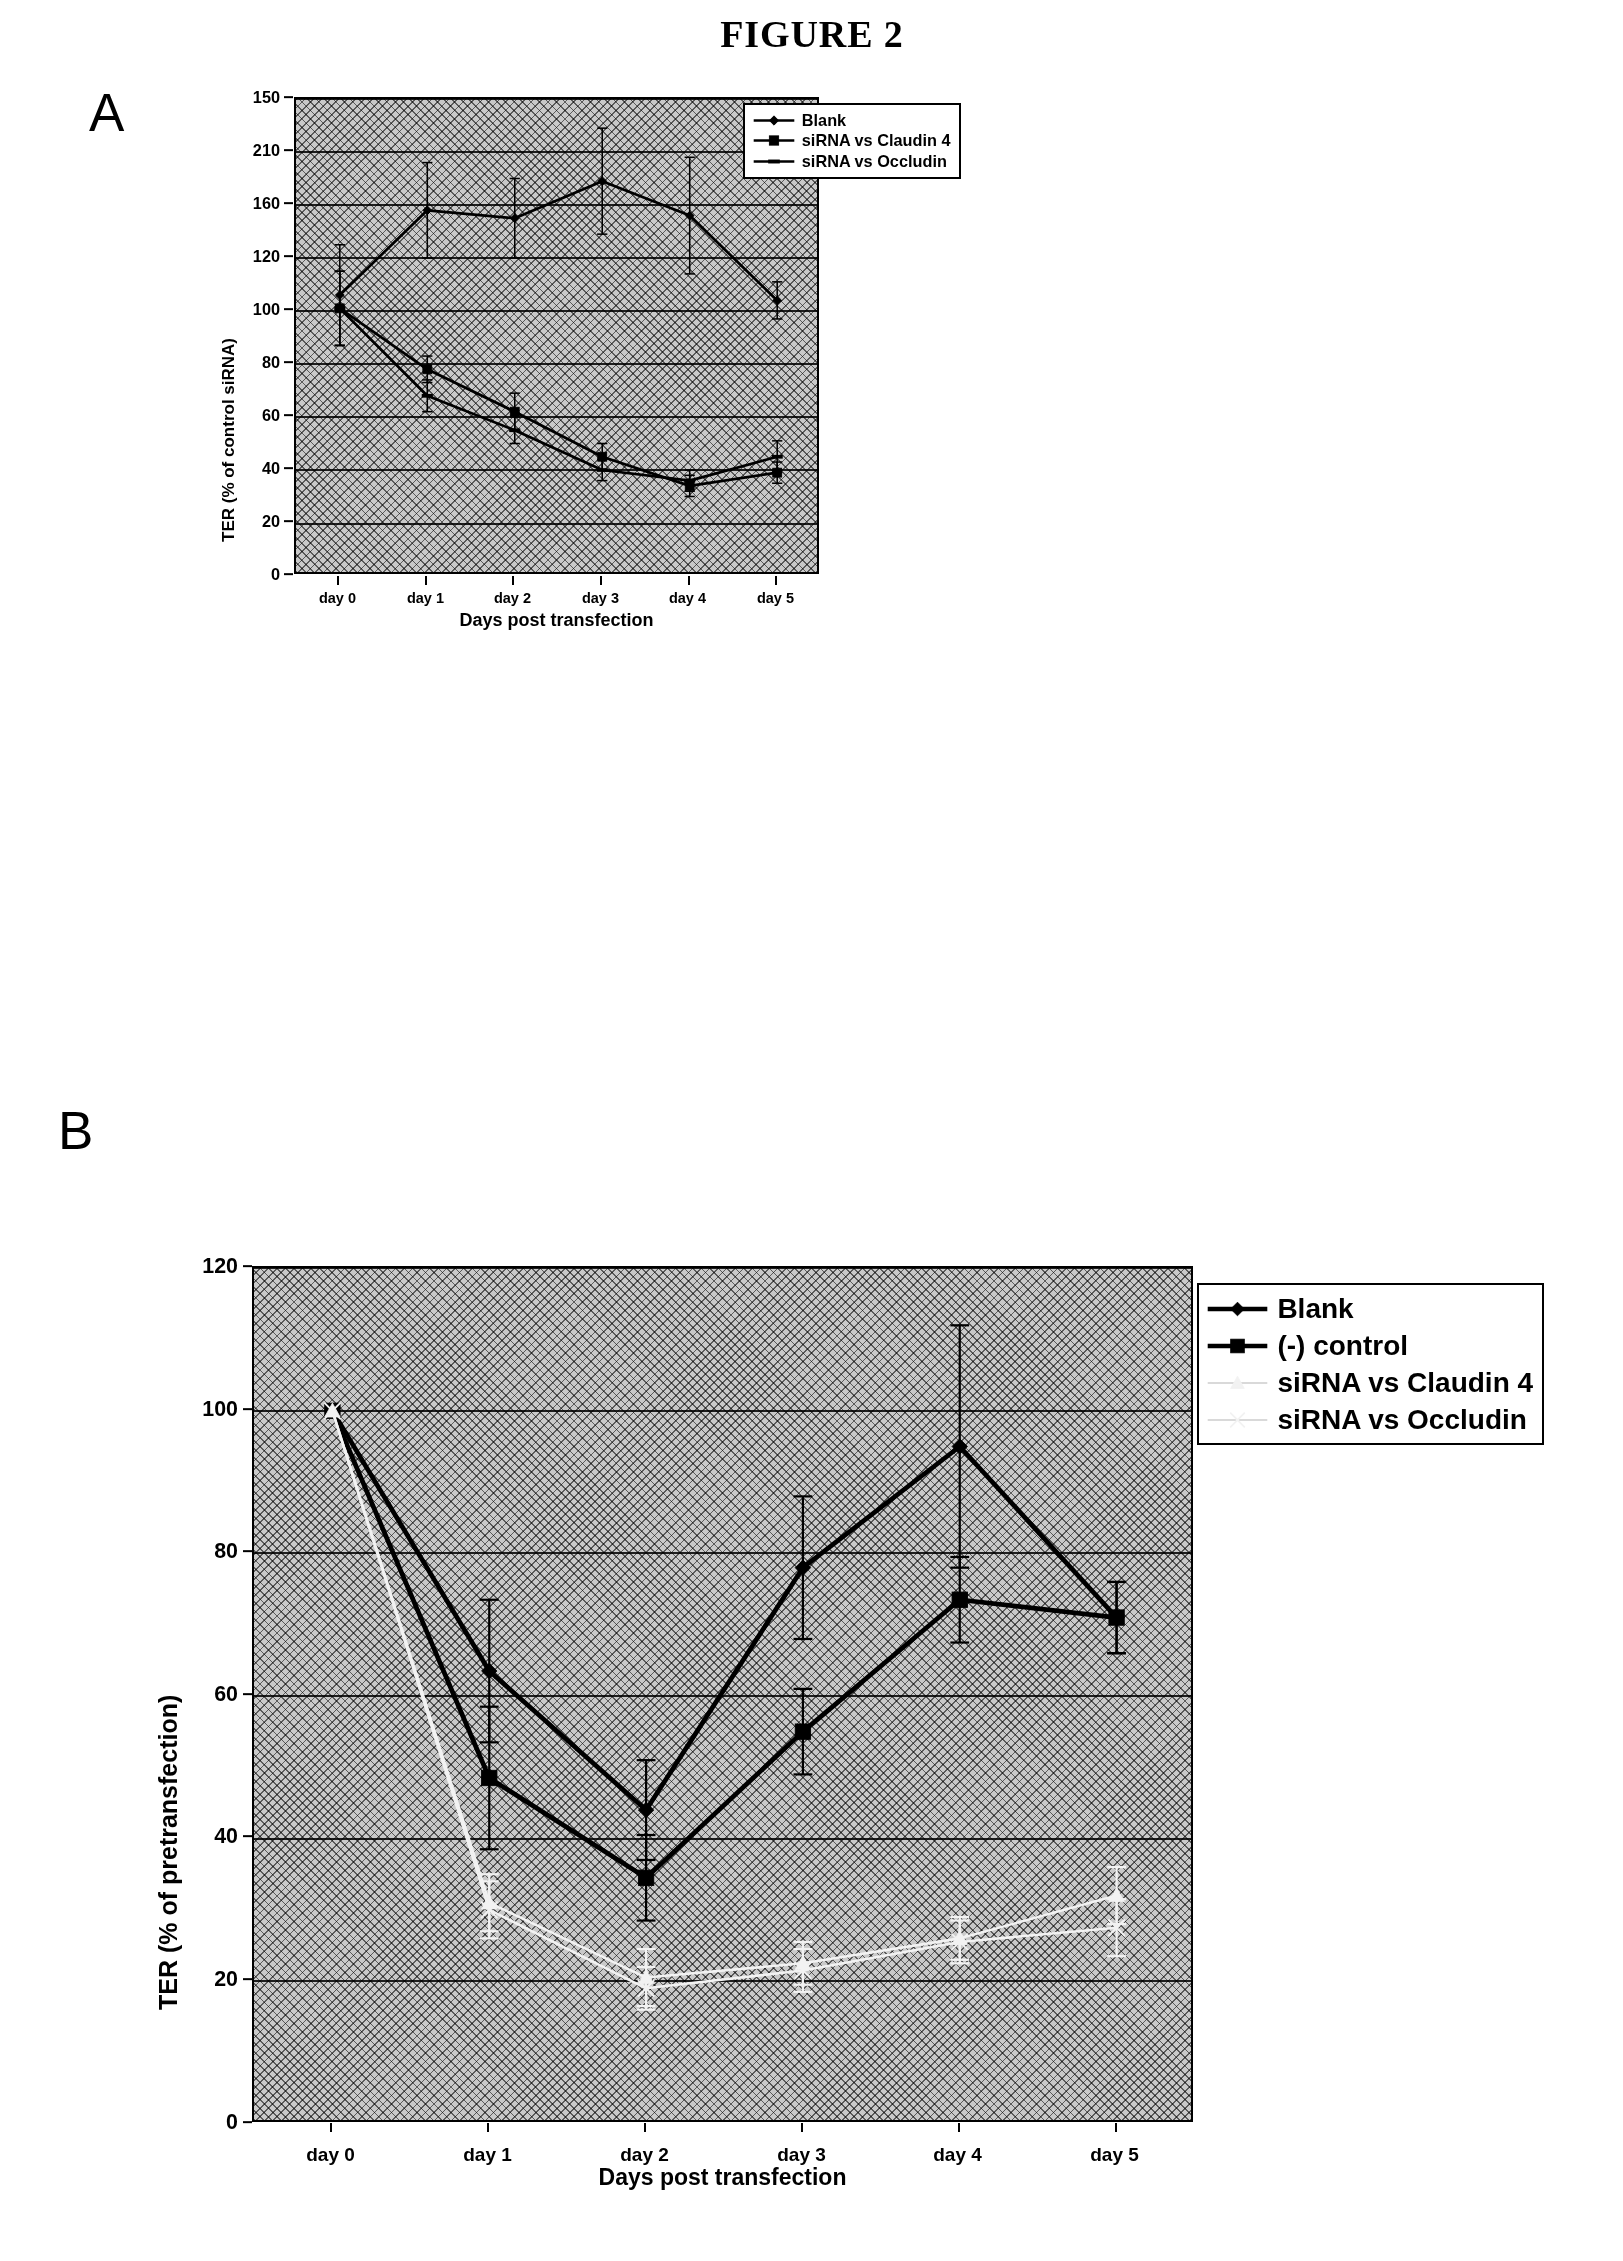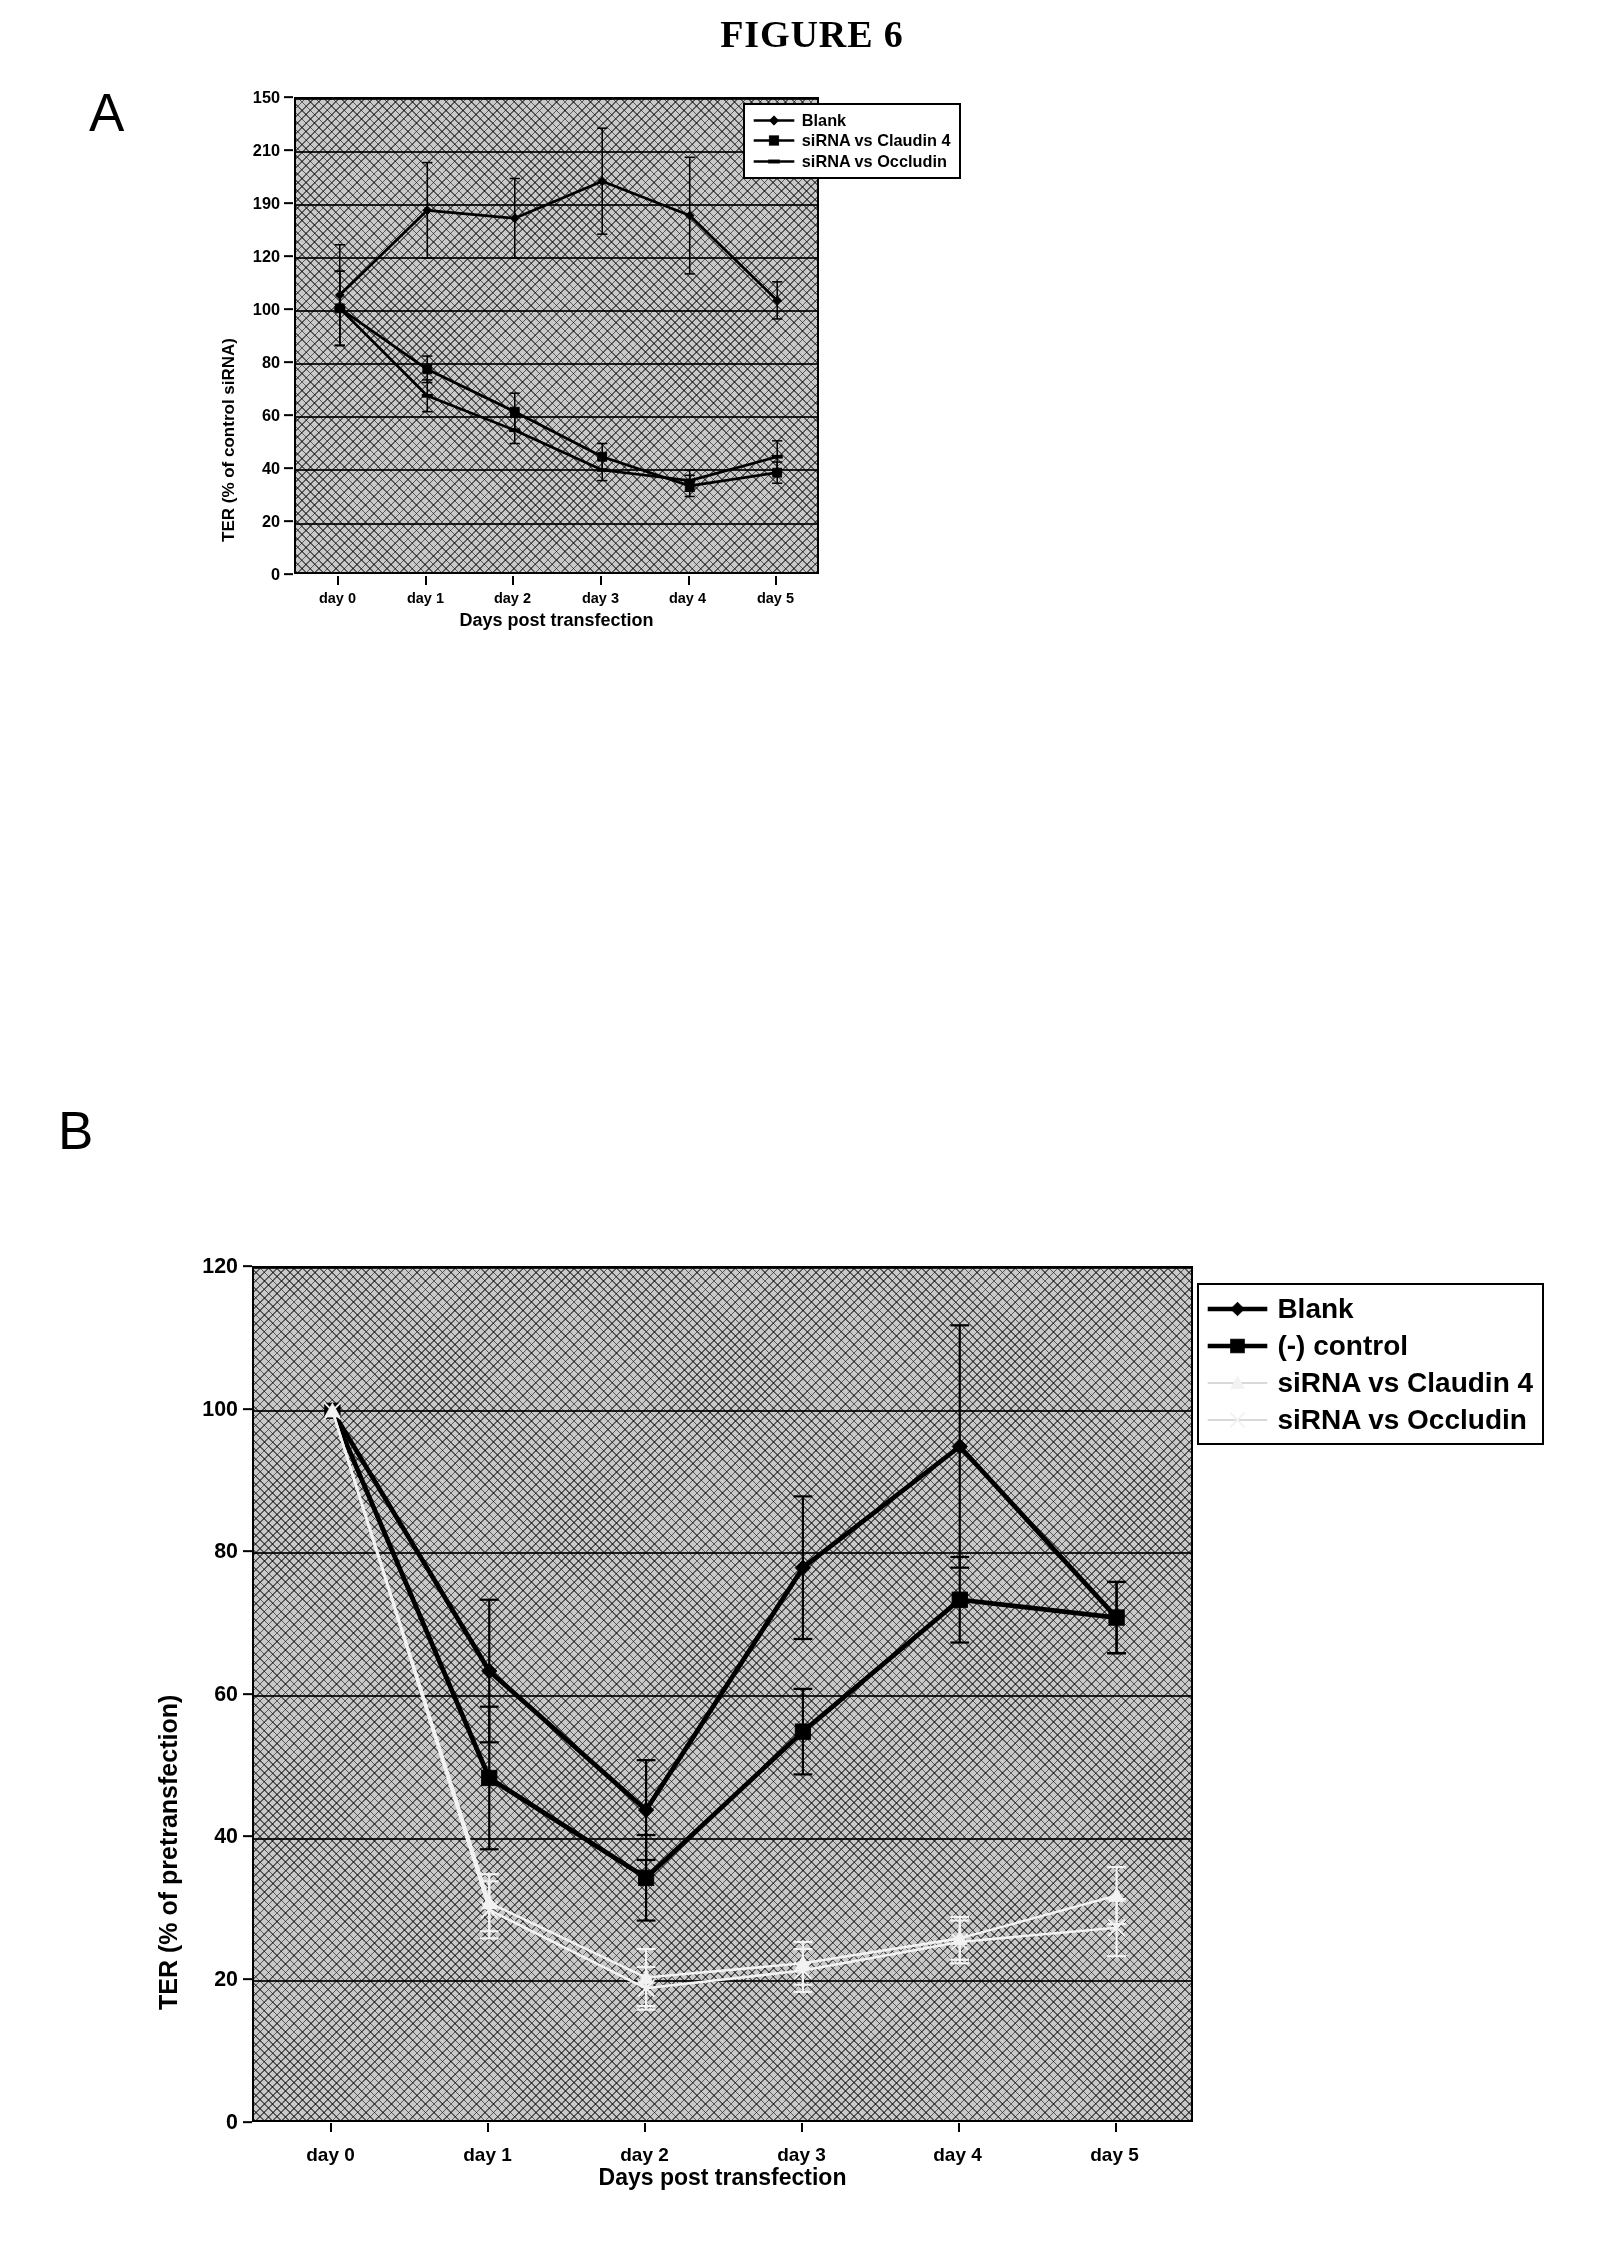--- a/index.html
+++ b/index.html
@@ -55,21 +55,21 @@
   .legend-b .legend-sample{width:63px;height:26px;margin-right:8.6px;}
   .legend-label{font-weight:bold;color:#000;}
   .legend-a .legend-label{font-size:16.3px;}
   .legend-b .legend-label{font-size:28px;}
 
   .lsvg{position:absolute;left:0;top:0;}
 </style>
 </head>
 <body>
 
-<div class="fig-title">FIGURE 6</div>
+<div class="fig-title">FIGURE 2</div>
 
 <div class="panel-letter" id="panel-a-letter">A</div>
 
 <div class="panel" id="panel-a" style="left:214px;top:97px;width:1241px;height:530px;">
 
   <div class="yaxis-title" id="a-ytitle" style="left:5.1px;top:445px;">TER (% of control siRNA)</div>
 
   <div id="a-yticks">
       <div class="ytick" style="top: 477px; left: 0px; width: 66px;">0</div>
       <div class="ytick-mark" style="top: 477px; left: 70px;"></div>
@@ -78,21 +78,21 @@
       <div class="ytick" style="top: 371px; left: 0px; width: 66px;">40</div>
       <div class="ytick-mark" style="top: 371px; left: 70px;"></div>
       <div class="ytick" style="top: 318px; left: 0px; width: 66px;">60</div>
       <div class="ytick-mark" style="top: 318px; left: 70px;"></div>
       <div class="ytick" style="top: 265px; left: 0px; width: 66px;">80</div>
       <div class="ytick-mark" style="top: 265px; left: 70px;"></div>
       <div class="ytick" style="top: 212px; left: 0px; width: 66px;">100</div>
       <div class="ytick-mark" style="top: 212px; left: 70px;"></div>
       <div class="ytick" style="top: 159px; left: 0px; width: 66px;">120</div>
       <div class="ytick-mark" style="top: 159px; left: 70px;"></div>
-      <div class="ytick" style="top: 106px; left: 0px; width: 66px;">190</div>
+      <div class="ytick" style="top: 106px; left: 0px; width: 66px;">160</div>
       <div class="ytick-mark" style="top: 106px; left: 70px;"></div>
       <div class="ytick" style="top: 53px; left: 0px; width: 66px;">210</div>
       <div class="ytick-mark" style="top: 53px; left: 70px;"></div>
       <div class="ytick" style="top: 0px; left: 0px; width: 66px;">150</div>
       <div class="ytick-mark" style="top: 0px; left: 70px;"></div>
     </div>
 
   <div class="plot-frame" id="a-frame" style="left:80px;top:0px;width:525px;height:477px;">
     <div id="a-grid">
         <div class="gridline" style="top: 424px;"></div>

